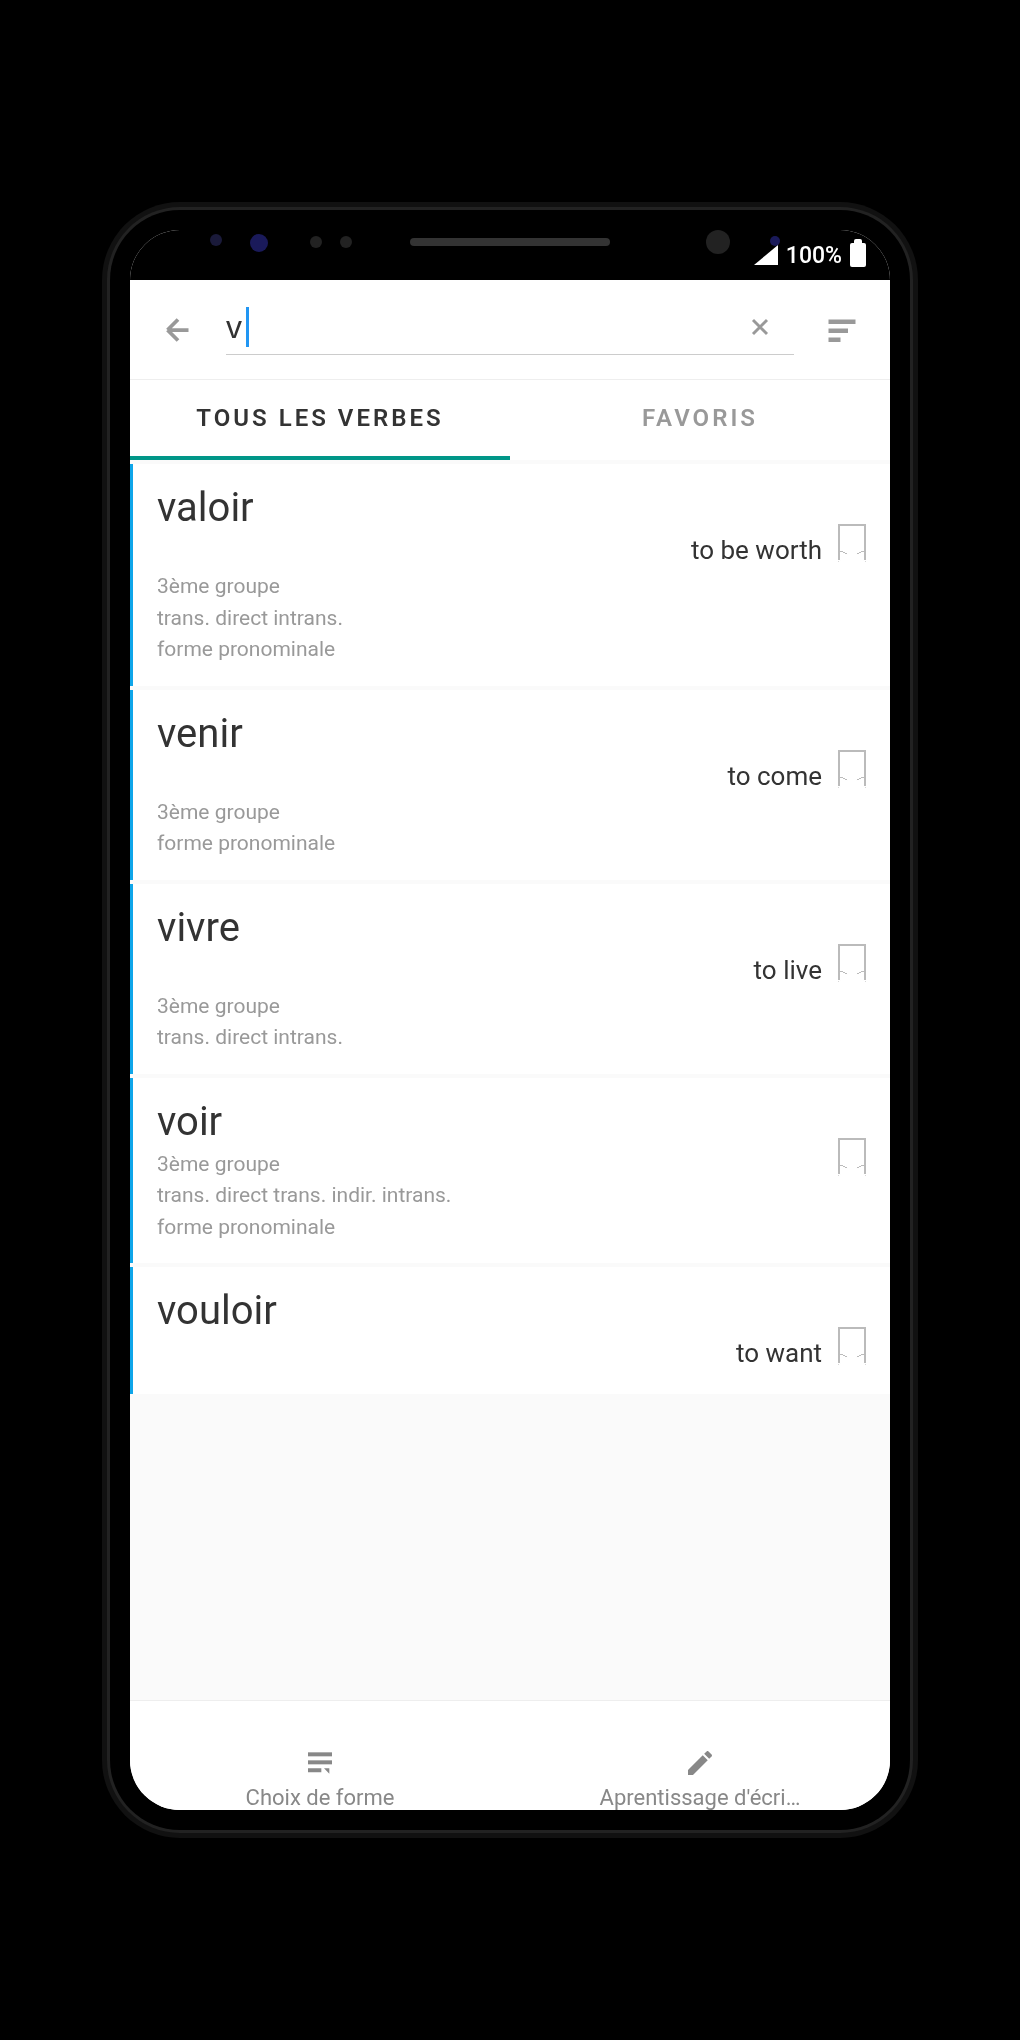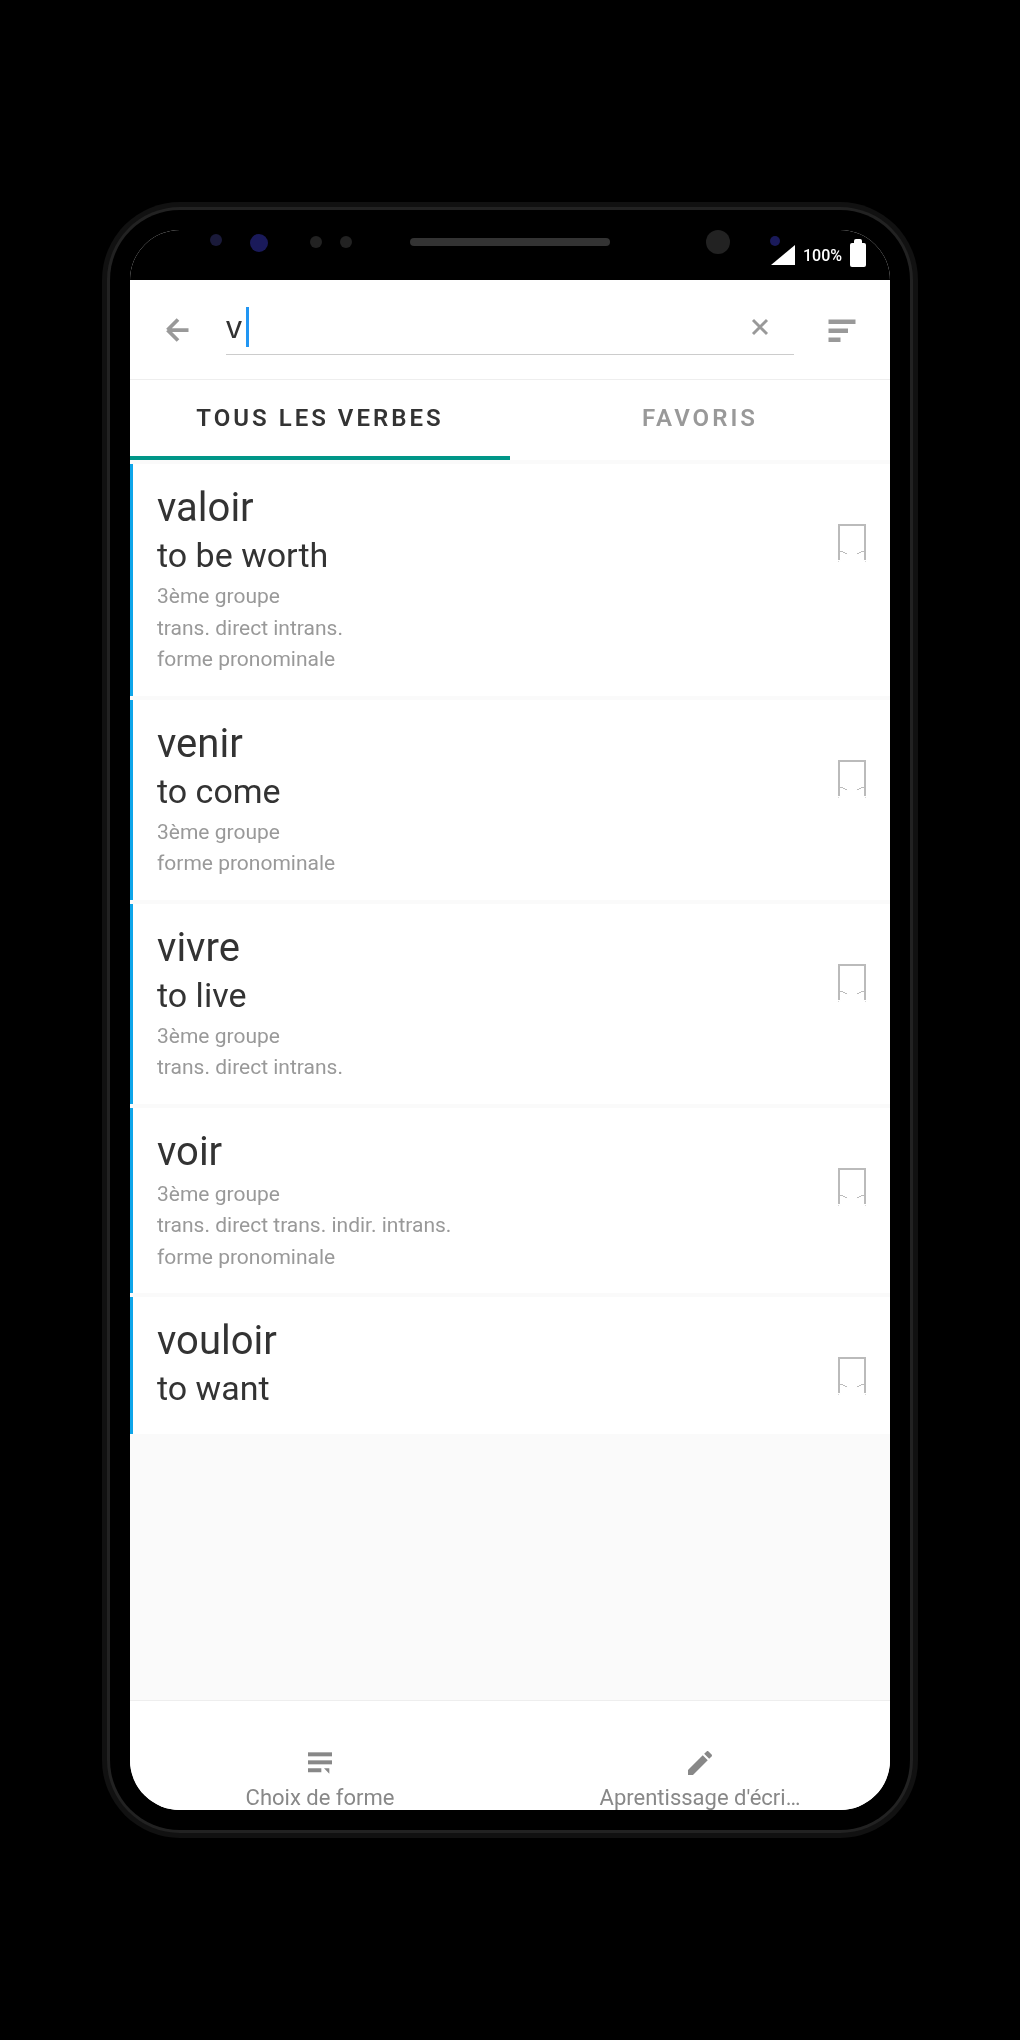--- a/index.html
+++ b/index.html
@@ -94,21 +94,21 @@
       border-radius: 50%;
     }
     .status-bar {
       height: 50px;
       background: #000;
       display: flex;
       justify-content: flex-end;
       align-items: center;
       padding: 0 24px;
       color: #fff;
-      font-size: 16px;
+      font-size: 23px;
       gap: 8px;
     }
     .signal-icon {
       width: 0;
       height: 0;
       border-style: solid;
       border-width: 0 0 20px 24px;
       border-color: transparent transparent #fff transparent;
     }
     .battery-text { font-weight: 500; }
@@ -215,23 +215,24 @@
     }
     .verb-content {
       flex: 1;
     }
     .verb-name {
       font-size: 40px;
       color: #333;
       margin-bottom: 4px;
     }
     .verb-translation {
-      font-size: 34px;
+      font-size: 26px;
       color: #333;
       margin-bottom: 6px;
+      text-align: right;
     }
     .verb-meta {
       font-size: 21px;
       color: #999;
       line-height: 1.5;
     }
     .bookmark-icon {
       width: 28px;
       height: 36px;
       border: 2px solid #bbb;

